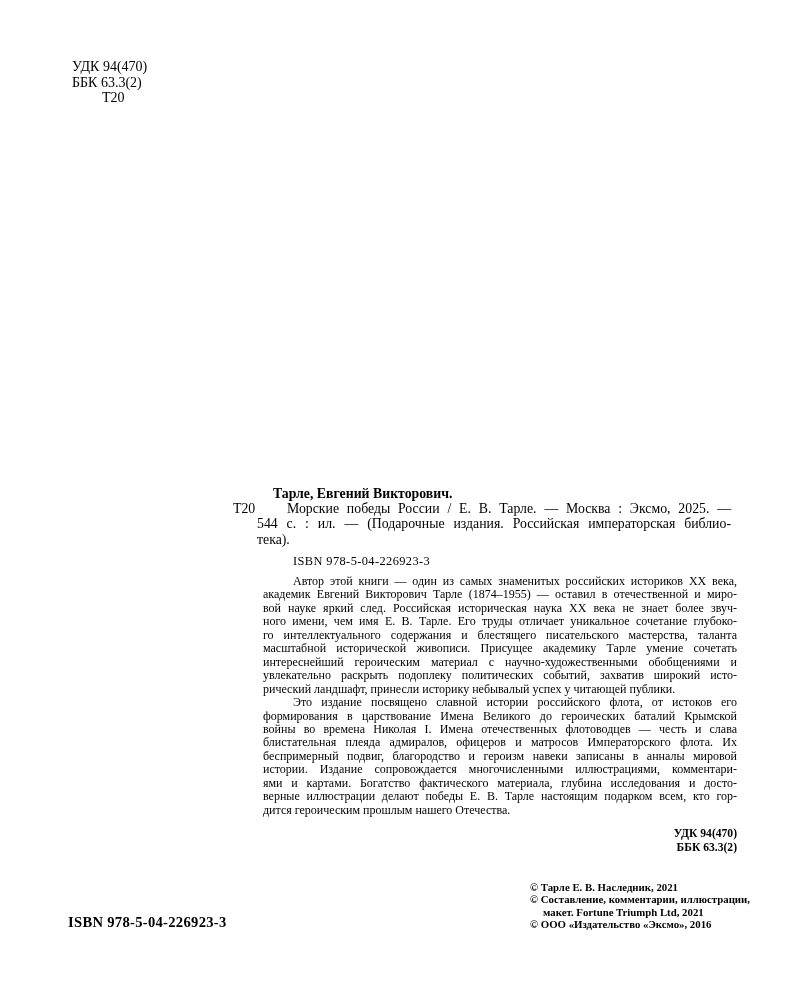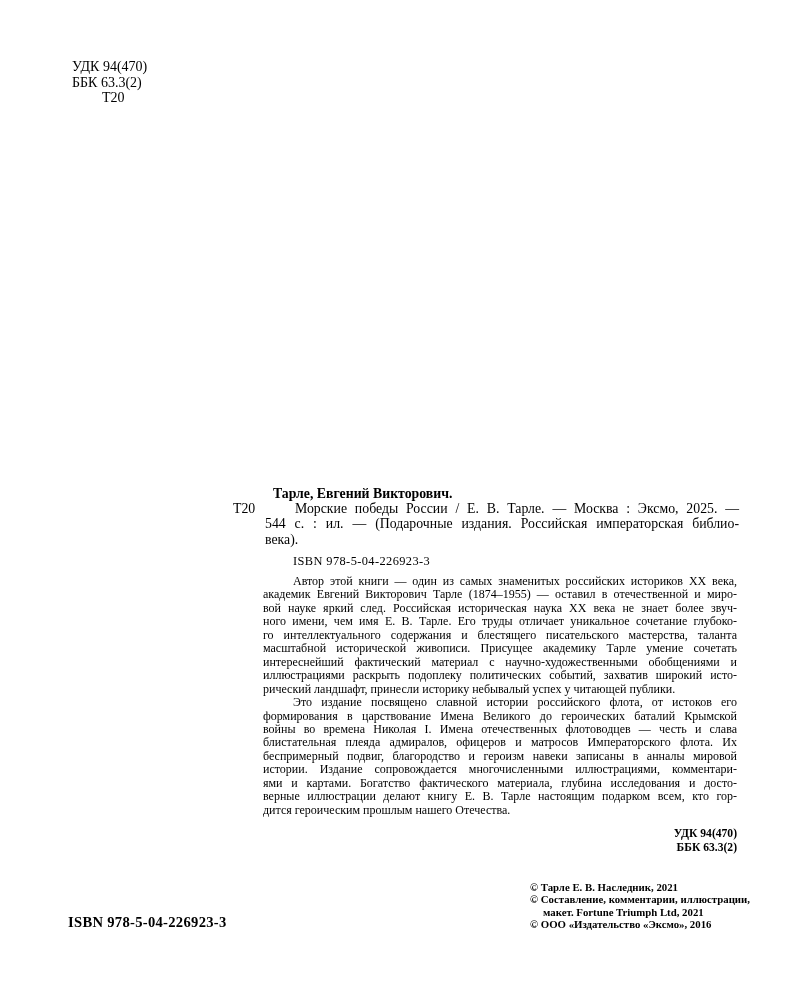--- a/index.html
+++ b/index.html
@@ -31,21 +31,21 @@
     line-height: 15.2px;
   }
   .card-code {
     position: absolute;
     left: 0; top: 15px;
   }
   .card-author {
     font-weight: bold;
     margin-left: 40px;
   }
-  .card-desc { margin-left: 32px; width: 474px; }
+  .card-desc { margin-left: 24px; width: 474px; }
   .card-desc > div {
     text-align: justify;
     text-align-last: justify;
   }
   .card-desc > div:first-child { text-indent: 30px; }
   .card-desc > div:last-child { text-align-last: left; }
   .card-isbn {
     margin-left: 60px;
     margin-top: 7px;
     font-size: 12.4px;
@@ -107,46 +107,46 @@
   <div>ББК 63.3(2)</div>
   <div class="code-line">Т20</div>
 </div>
 
 <div class="card">
   <div class="card-code">Т20</div>
   <div class="card-author">Тарле, Евгений Викторович.</div>
   <div class="card-desc">
       <div>Морские победы России / Е. В. Тарле. — Москва : Эксмо, 2025. —</div>
       <div>544 с. : ил. — (Подарочные издания. Российская императорская библио-</div>
-      <div>века).</div>
+      <div>тека).</div>
     </div>
   <div class="card-isbn">ISBN 978-5-04-226923-3</div>
 </div>
 
 <div class="annotation">
   <div class="para">
       <div>Автор этой книги — один из самых знаменитых российских историков XX века,</div>
       <div>академик Евгений Викторович Тарле (1874–1955) — оставил в отечественной и миро-</div>
       <div>вой науке яркий след. Российская историческая наука XX века не знает более звуч-</div>
       <div>ного имени, чем имя Е. В. Тарле. Его труды отличает уникальное сочетание глубоко-</div>
       <div>го интеллектуального содержания и блестящего писательского мастерства, таланта</div>
       <div>масштабной исторической живописи. Присущее академику Тарле умение сочетать</div>
-      <div>интереснейший фактический материал с научно-художественными обобщениями и</div>
-      <div>иллюстрациями раскрыть подоплеку политических событий, захватив широкий исто-</div>
+      <div>интереснейший героическим материал с научно-художественными обобщениями и</div>
+      <div>увлекательно раскрыть подоплеку политических событий, захватив широкий исто-</div>
       <div>рический ландшафт, принесли историку небывалый успех у читающей публики.</div>
     </div>
   <div class="para">
       <div>Это издание посвящено славной истории российского флота, от истоков его</div>
       <div>формирования в царствование Имена Великого до героических баталий Крымской</div>
       <div>войны во времена Николая I. Имена отечественных флотоводцев — честь и слава</div>
       <div>блистательная плеяда адмиралов, офицеров и матросов Императорского флота. Их</div>
       <div>беспримерный подвиг, благородство и героизм навеки записаны в анналы мировой</div>
       <div>истории. Издание сопровождается многочисленными иллюстрациями, комментари-</div>
       <div>ями и картами. Богатство фактического материала, глубина исследования и досто-</div>
-      <div>верные иллюстрации делают книгу Е. В. Тарле настоящим подарком всем, кто гор-</div>
+      <div>верные иллюстрации делают победы Е. В. Тарле настоящим подарком всем, кто гор-</div>
       <div>дится героическим прошлым нашего Отечества.</div>
     </div>
 </div>
 
 <div class="classification">
   <div>УДК 94(470)</div>
   <div>ББК 63.3(2)</div>
 </div>
 
 <div class="copyright">

